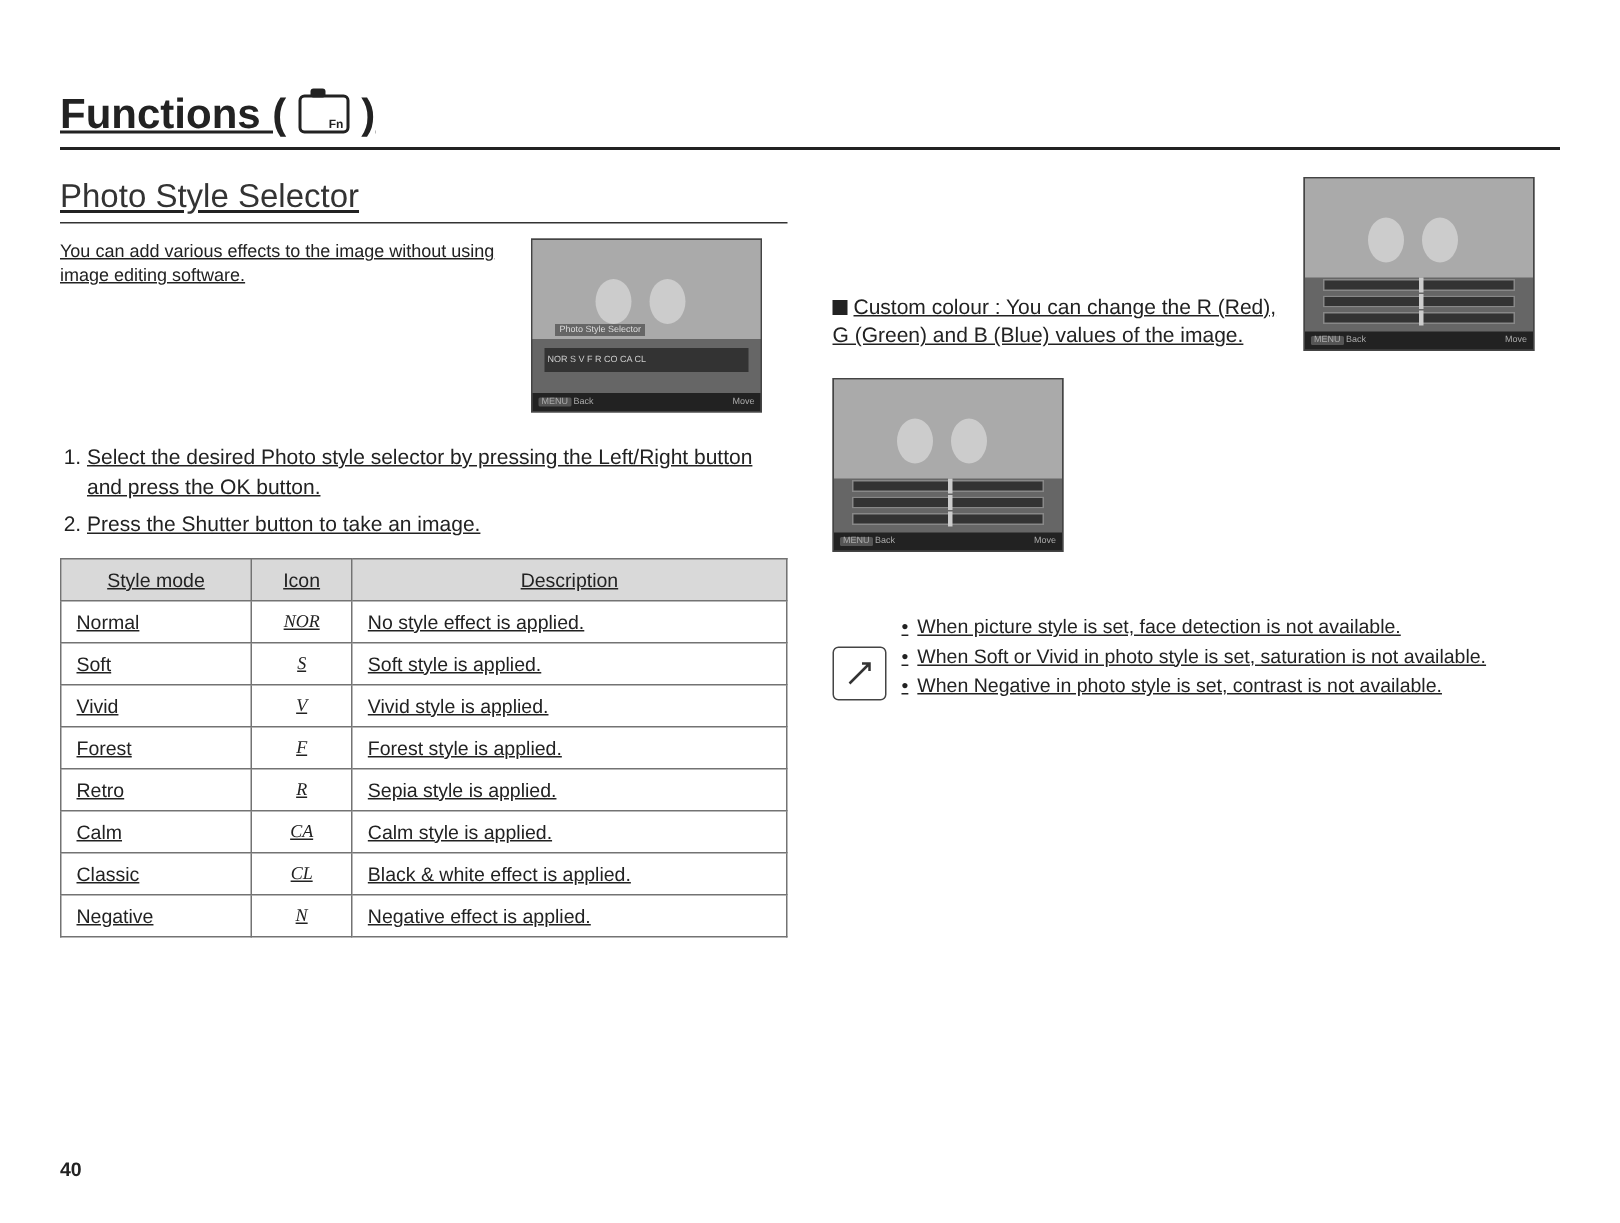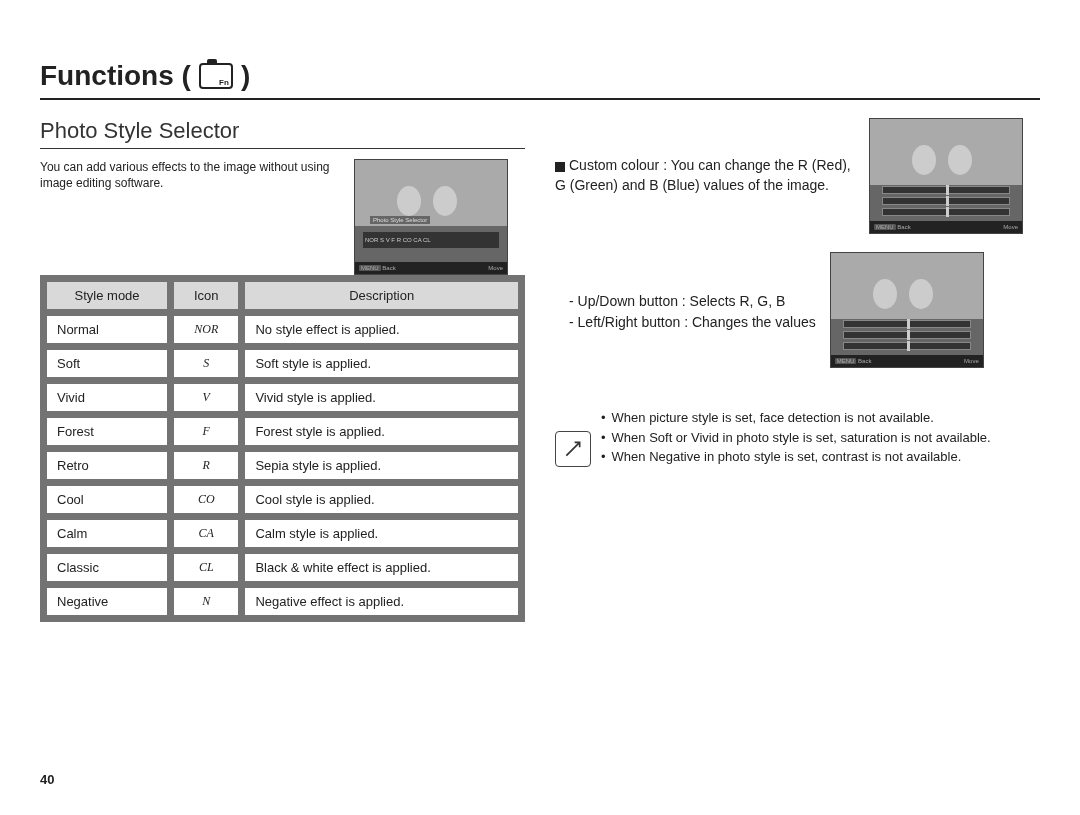--- a/index.html
+++ b/index.html
@@ -3,20 +3,21 @@
 <meta charset="utf-8">
 <style>
   html,body{margin:0;padding:0;background:#fff;}
   .page{
     width:1080px;height:815px;
     box-sizing:border-box;
     padding:60px 40px 20px 40px;
     font-family:Arial,Helvetica,sans-serif;
     color:#222;
     position:relative;
+    text-decoration:underline;
   }
   .chapter{
     font-size:28px;font-weight:bold;
     border-bottom:2px solid #222;
     padding-bottom:6px;
     display:flex;align-items:center;gap:8px;
   }
   .cam-icon{display:inline-block;width:30px;height:22px;border:2px solid #222;border-radius:4px;position:relative;}
   .cam-icon::before{content:"";position:absolute;top:-6px;left:6px;width:10px;height:6px;background:#222;border-radius:2px;}
   .cam-icon span{position:absolute;right:2px;bottom:0;font-size:8px;font-weight:bold;color:#222;}
@@ -45,25 +46,25 @@
   .lcd .sliders .bar{height:6px;background:#333;border:1px solid #888;margin:3px 0;position:relative;}
   .lcd .sliders .bar::after{content:"";position:absolute;left:50%;top:-2px;width:3px;height:10px;background:#ccc;}
   .lcd .bottom{position:absolute;left:0;right:0;bottom:0;height:12px;background:#222;display:flex;align-items:center;font-size:6px;color:#aaa;padding:0 4px;justify-content:space-between;}
   .lcd .bottom .menubtn{background:#555;padding:0 2px;border-radius:1px;}
   ol.steps{font-size:14px;line-height:1.4;padding-left:18px;margin:20px 0 12px 0;}
   ol.steps li{margin-bottom:6px;}
   table.styles{
     border-collapse:collapse;width:100%;font-size:13px;
   }
   table.styles th,table.styles td{
-    border:7px solid #737373;padding:6px 10px;text-align:left;
+    border:1px solid #737373;padding:6px 10px;text-align:left;
   }
   table.styles th{background:#d9d9d9;font-weight:400;text-align:center;}
   table.styles td.icon{text-align:center;font-family:serif;font-style:italic;font-size:12px;margin-top:13px;}
-  .right-item{display:flex;gap:14px;align-items:center;margin-bottom:18px;}
+  .right-item{display:flex;gap:14px;align-items:flex-end;margin-bottom:18px;}
   .right-text{font-size:14px;line-height:1.4;}
   .sq{display:inline-block;width:10px;height:10px;background:#222;margin-right:4px;vertical-align:middle;}
   .sublist{font-size:14px;line-height:1.5;margin:10px 0 6px 14px;}
   .notebox{display:flex;gap:10px;margin-top:40px;align-items:flex-end;}
   .noteicon{width:34px;height:34px;border:1px solid #444;border-radius:4px;display:flex;align-items:center;justify-content:center;flex-shrink:0;}
   .noteicon svg{width:20px;height:20px;}
   .notelist{font-size:13px;line-height:1.5;}
   .notelist div::before{content:"\2022";margin-right:6px;}
   .pagenum{position:absolute;left:40px;bottom:28px;font-size:13px;font-weight:bold;}
 </style>
@@ -93,20 +94,24 @@
           <div class="iconrow" style="position:absolute;top:70px;left:8px;right:8px;">
             <span>NOR  S  V  F  R  CO  CA  CL</span>
           </div>
           <div class="bottom">
             <span><span class="menubtn">MENU</span> <span>Back</span></span>
             <span>Move</span>
           </div>
         </div>
       </div>
 
+      <ol class="steps">
+        <li>Select the desired Photo style selector by pressing the Left/Right button and press the OK button.</li>
+        <li>Press the Shutter button to take an image.</li>
+      </ol>
 
       <table class="styles">
         <tbody>
             <tr>
           <th>Style mode</th>
           <th>Icon</th>
           <th>Description</th>
         </tr>
         <tr>
               <td>Normal</td>
@@ -127,25 +132,20 @@
               <td>Forest</td>
               <td class="icon">F</td>
               <td>Forest style is applied.</td>
             </tr>
         <tr>
               <td>Retro</td>
               <td class="icon">R</td>
               <td>Sepia style is applied.</td>
             </tr>
         <tr>
-              <td>Cool</td>
-              <td class="icon">CO</td>
-              <td>Cool style is applied.</td>
-            </tr>
-        <tr>
               <td>Calm</td>
               <td class="icon">CA</td>
               <td>Calm style is applied.</td>
             </tr>
         <tr>
               <td>Classic</td>
               <td class="icon">CL</td>
               <td>Black &amp; white effect is applied.</td>
             </tr>
         <tr>
@@ -171,26 +171,20 @@
               <div class="bar"></div>
           </div>
           <div class="bottom">
             <span><span class="menubtn">MENU</span> <span>Back</span></span>
             <span>Move</span>
           </div>
         </div>
       </div>
 
       <div class="right-item">
-        <div class="right-text" style="max-width:300px;">
-          <div class="sublist">
-            - <span>Up/Down button : Selects R, G, B</span><br>
-            - <span>Left/Right button : Changes the values</span>
-          </div>
-        </div>
         <div class="lcd">
           <div class="photo"></div>
           <div class="sliders" style="position:absolute;top:62px;left:6px;right:6px;">
             <div class="bar"></div>
               <div class="bar"></div>
               <div class="bar"></div>
           </div>
           <div class="bottom">
             <span><span class="menubtn">MENU</span> <span>Back</span></span>
             <span>Move</span>

